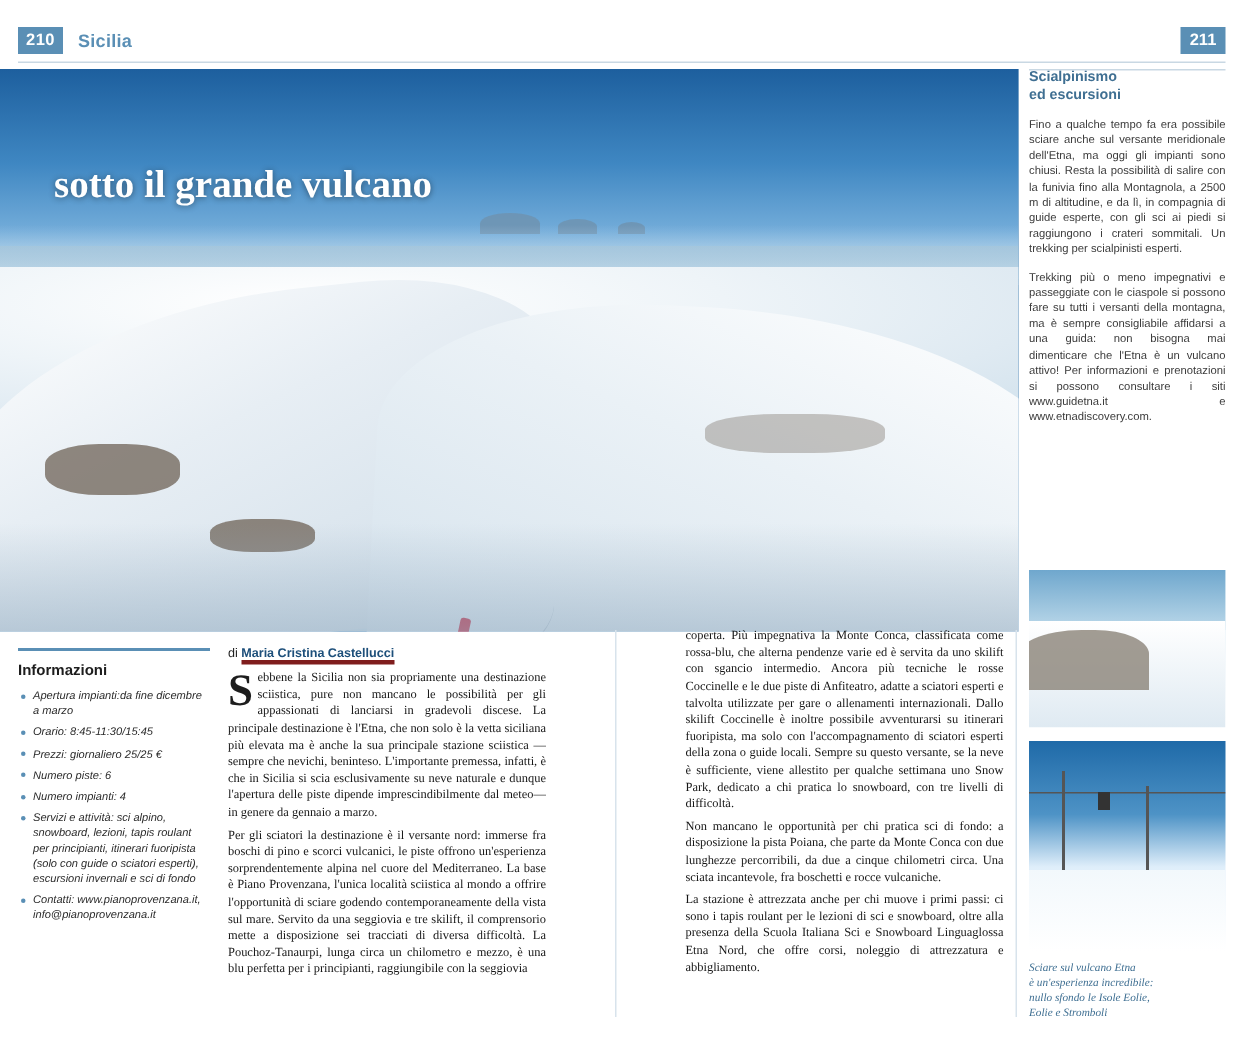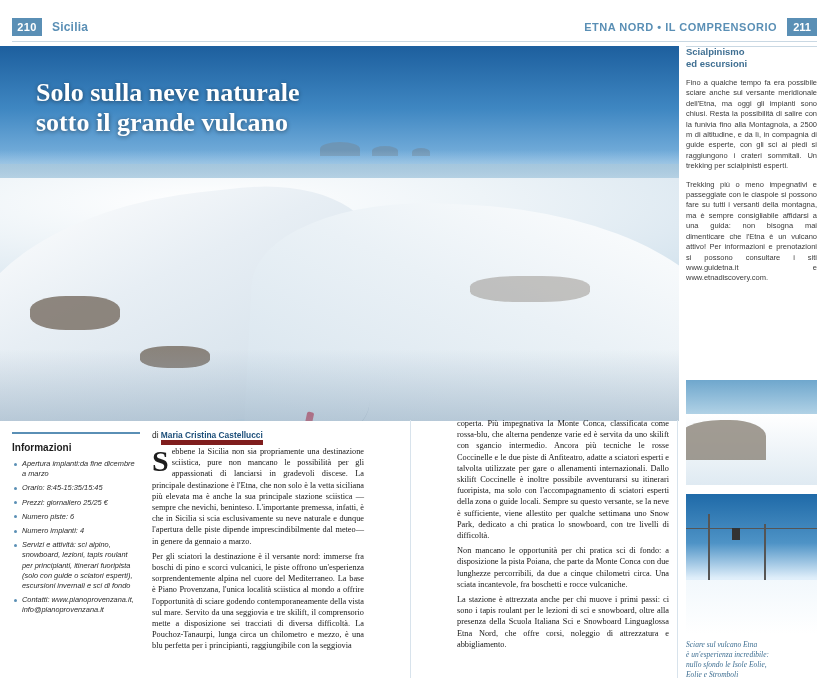--- a/index.html
+++ b/index.html
@@ -138,21 +138,21 @@
   .infobox li:before{
     content:"";position:absolute;left:-8px;top:3.5px;width:3px;height:3px;
     background:#5a8fb5;border-radius:50%;
   }
 
   
   .byline{
     position:absolute;left:152px;top:430px;width:215px;
     font-size:8.4px;color:#1d1d1d;
   }
-  .byline .nm{color:#1d4f7a;font-weight:bold;border-bottom:5px solid #7f1d1d;}
+  .byline .nm{color:#1d4f7a;font-weight:bold;border-bottom:3px solid #7f1d1d;}
   .col{
     position:absolute;font-family:"Liberation Serif", serif;
     font-size:8.3px;line-height:11.2px;color:#161616;text-align:justify;
   }
   .col1{left:152px;top:446px;width:212px;}
   .col2{left:457px;top:418px;width:212px;}
   .col p{margin:0 0 0 0;text-indent:0;}
   .dropcap{
     float:left;font-family:"Liberation Serif", serif;font-size:30px;line-height:25px;
     font-weight:bold;color:#1d1d1d;padding:2px 3px 0 0;
@@ -162,21 +162,20 @@
   .vrule{position:absolute;top:420px;width:1px;height:258px;background:#d8e3ec;}
 </style>
 </head>
 <body>
 
 <div class="page">
 
   <div class="hdr">
     <div class="folio-box">210</div>
     <div class="folio-sec">Sicilia</div>
-    <div class="folio-sec-r">ETNA NORD • IL COMPRENSORIO</div>
     <div class="folio-box-r">211</div>
     <div class="hdr-rule"></div>
   </div>
 
   <div class="hero">
     <div class="sky"></div>
     <div class="far-isl" style="left:320px;top:96px;width:40px;height:14px;"></div>
     <div class="far-isl" style="left:372px;top:100px;width:26px;height:10px;"></div>
     <div class="far-isl" style="left:412px;top:102px;width:18px;height:8px;"></div>
     <div class="sea"></div>
@@ -184,21 +183,21 @@
     <div class="snowfield"></div>
     <div class="ridge1"></div>
     <div class="ridge2"></div>
     <div class="rock" style="left:30px;top:250px;width:90px;height:34px;"></div>
     <div class="rock" style="left:140px;top:300px;width:70px;height:22px;"></div>
     <div class="rock" style="left:470px;top:230px;width:120px;height:26px;opacity:.35;"></div>
     <div class="skier-trail"></div>
     <div class="skier"></div>
     <div class="shadow-band"></div>
     <div class="title-wrap">
-      <h1><span>Solo sulla neve naturale</span><br>
+      <h1><br>
           <span>sotto il grande vulcano</span></h1>
     </div>
   </div>
 
   <div class="rail-rule"></div>
   <div class="rail">
     <div style="padding:0 0 0 0;">
       <h2>Scialpinismo</h2>
       <h2>ed escursioni</h2>
       <p>Fino a qualche tempo fa era possibile sciare anche sul versante meridionale dell'Etna, ma oggi gli impianti sono chiusi. Resta la possibilità di salire con la funivia fino alla Montagnola, a 2500 m di altitudine, e da lì, in compagnia di guide esperte, con gli sci ai piedi si raggiungono i crateri sommitali. Un trekking per scialpinisti esperti.</p>
@@ -221,21 +220,21 @@
     <span>Sciare sul vulcano Etna</span><br>
     <span>è un'esperienza incredibile:</span><br>
     <span>nullo sfondo le Isole Eolie,</span><br>
     <span>Eolie e Stromboli</span>
   </div>
 
   <div class="infobox">
     <h3>Informazioni</h3>
     <ul>
       <li>Apertura impianti:da fine dicembre a marzo</li>
-      <li>Orario: 8:45-15:35/15:45</li>
+      <li>Orario: 8:45-11:30/15:45</li>
       <li>Prezzi: giornaliero 25/25 €</li>
       <li>Numero piste: 6</li>
       <li>Numero impianti: 4</li>
       <li>Servizi e attività: sci alpino, snowboard, lezioni, tapis roulant per principianti, itinerari fuoripista (solo con guide o sciatori esperti), escursioni invernali e sci di fondo</li>
       <li>Contatti: www.pianoprovenzana.it, info@pianoprovenzana.it</li>
     </ul>
   </div>
 
   <div class="byline">
     <span>di </span><span class="nm">Maria Cristina Castellucci</span>

